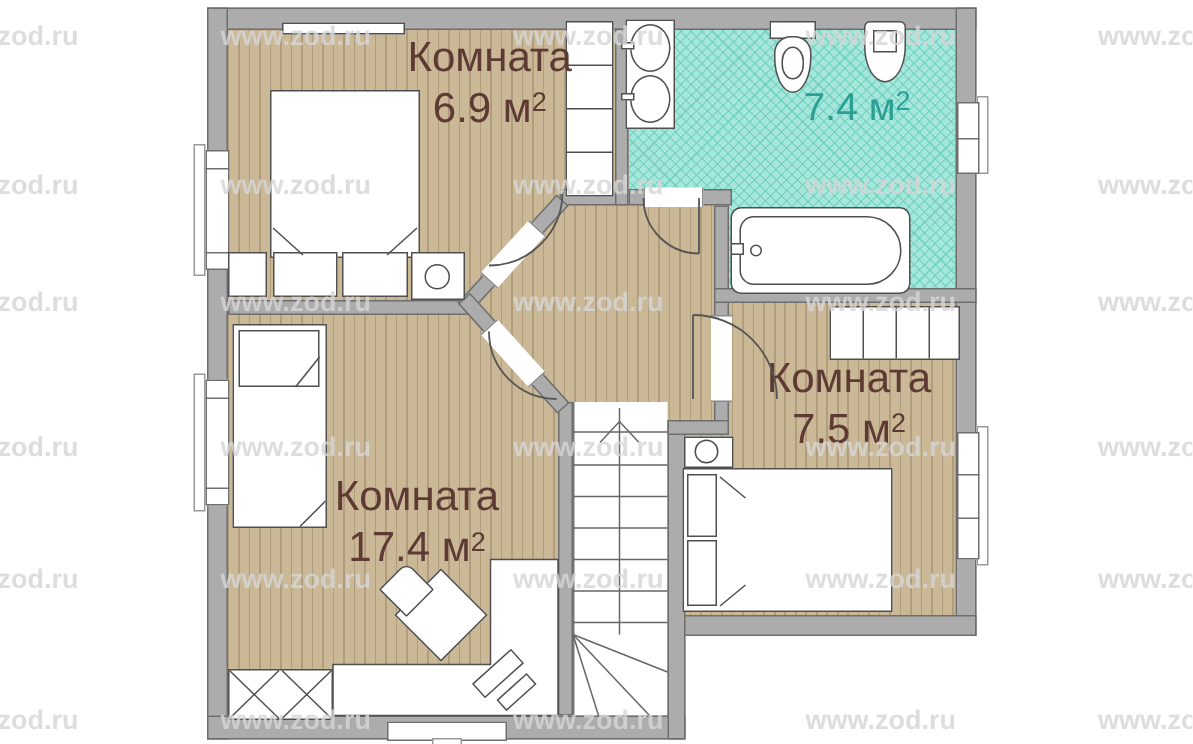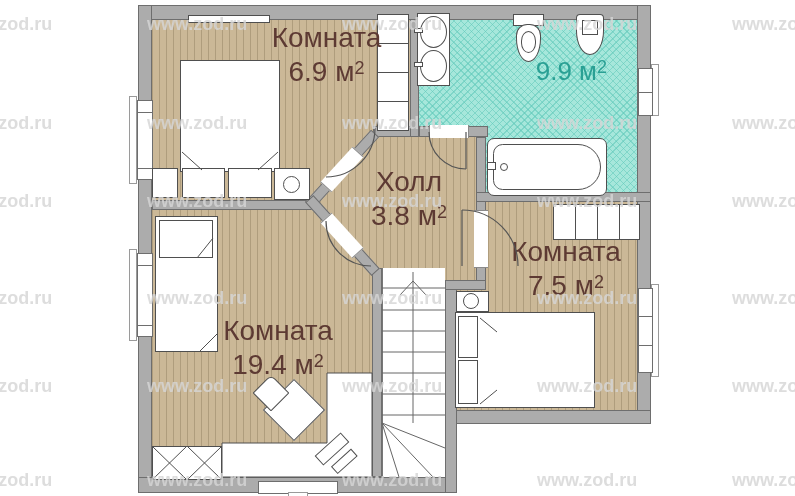--- a/index.html
+++ b/index.html
@@ -124,33 +124,29 @@
   <div class="fur" style="left:582px;top:20px;width:16px;height:15px"></div>
   <div class="fur" style="left:487px;top:138px;width:120px;height:58px;border-radius:7px"></div>
   <div class="fur" style="left:493px;top:144px;width:108px;height:46px;border-radius:10px 24px 24px 10px"></div>
   <div class="fur" style="left:487px;top:162px;width:9px;height:8px"></div>
 
   <div class="lbl" style="left:244px;top:22px;width:165px">
     <div><span>Комната</span></div>
     <div><span>6.9 м</span><span class="sup">2</span></div>
   </div>
   <div class="lbl bath" style="left:467px;top:53px;width:140px">
-    <div><span>9.9 м</span><span class="sup">2</span></div>
-  </div>
-  <div class="lbl" style="left:344px;top:166px;width:130px">
-    <div><span>Холл</span></div>
-    <div><span>3.8 м</span><span class="sup">2</span></div>
+    <div><span>7.4 м</span><span class="sup">2</span></div>
   </div>
   <div class="lbl" style="left:486px;top:236px;width:160px">
     <div><span>Комната</span></div>
     <div><span>7.5 м</span><span class="sup">2</span></div>
   </div>
   <div class="lbl" style="left:200px;top:315px;width:156px">
     <div><span>Комната</span></div>
-    <div><span>19.4 м</span><span class="sup">2</span></div>
+    <div><span>17.4 м</span><span class="sup">2</span></div>
   </div>
 
   <svg class="overlay" width="795" height="496" viewBox="0 0 795 496">
 
     <path d="M429,132 A37,37 0 0,0 466,169" fill="none" stroke="#555" stroke-width="1.2"></path>
     <line x1="466" y1="132" x2="466" y2="169" stroke="#555" stroke-width="1.2"></line>
     <path d="M326,177 A49,49 0 0,0 375,128" fill="none" stroke="#555" stroke-width="1.2"></path>
     <path d="M326,221 A45,45 0 0,0 371,266" fill="none" stroke="#555" stroke-width="1.2"></path>
     <path d="M462,210 A56,56 0 0,1 518,266" fill="none" stroke="#555" stroke-width="1.2"></path>
     <line x1="462" y1="210" x2="462" y2="266" stroke="#555" stroke-width="1.2"></line>

